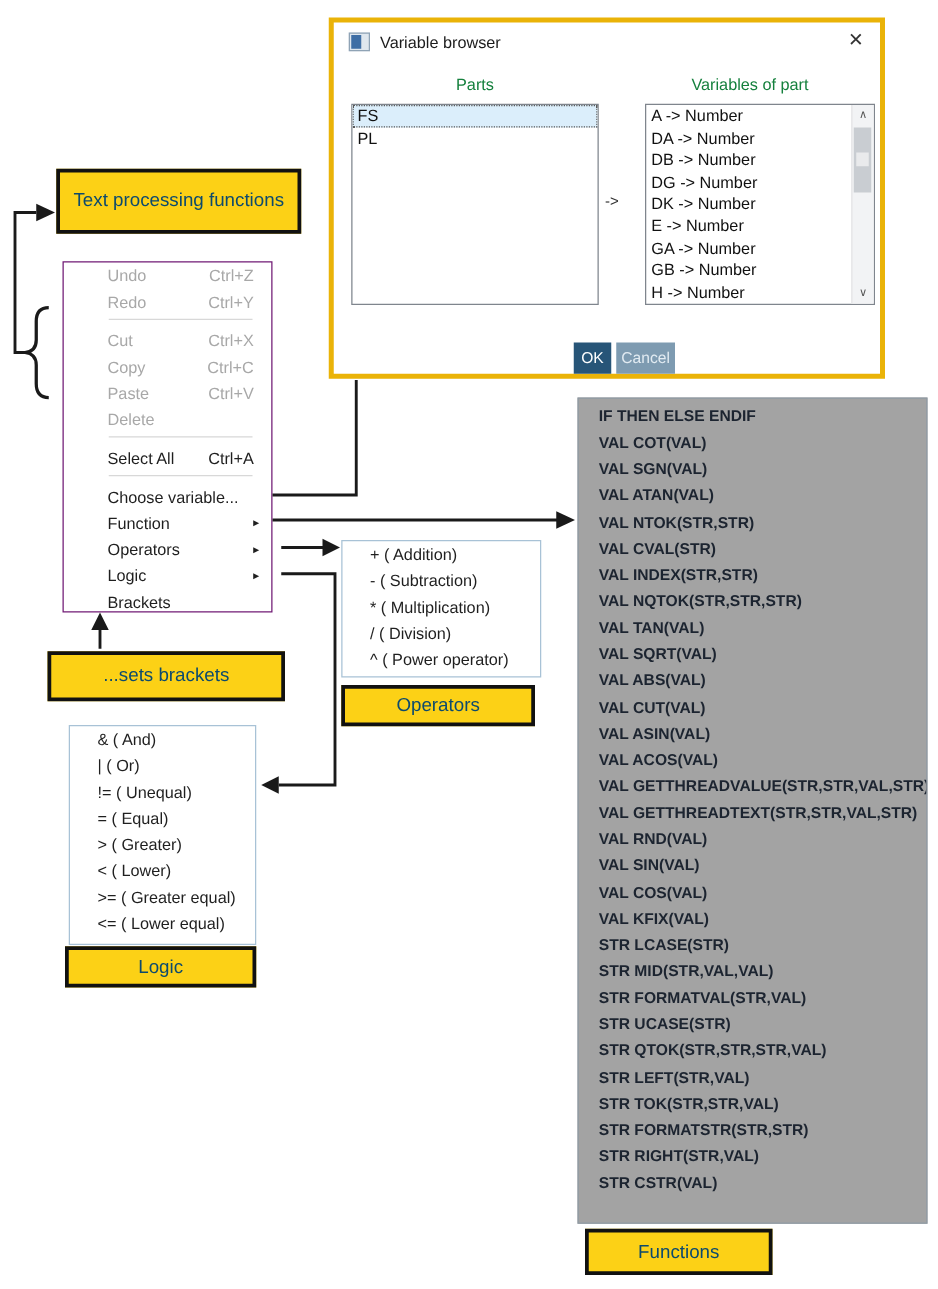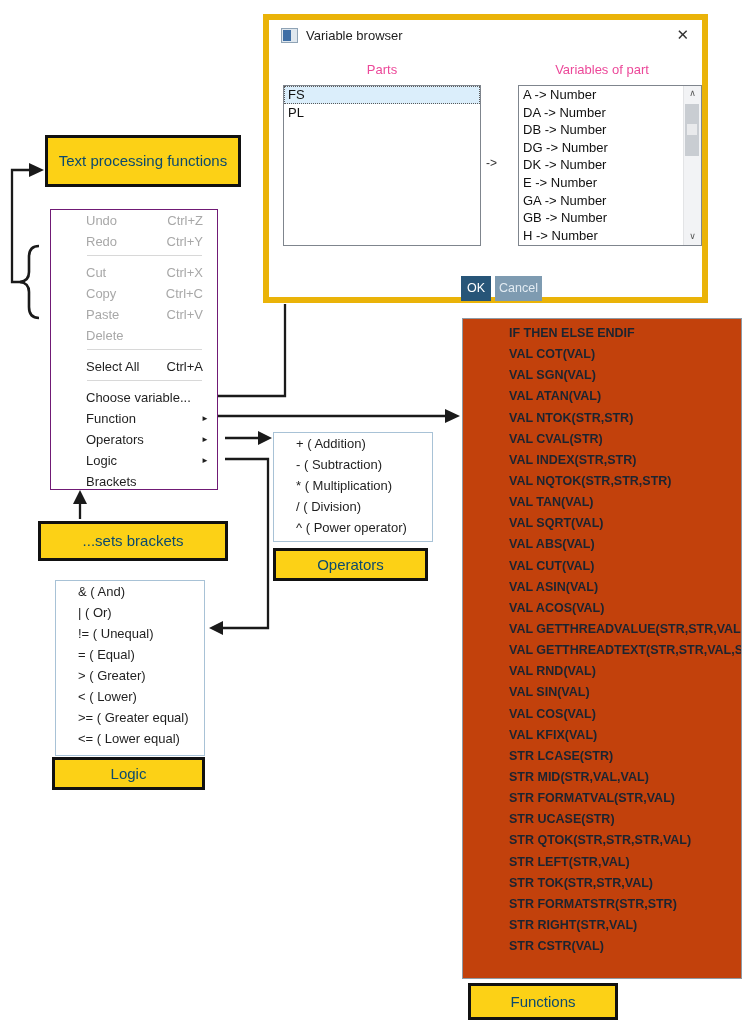--- a/index.html
+++ b/index.html
@@ -7,27 +7,27 @@
     position:relative; width:750px; height:1031px; overflow:hidden;
     font-family:"Liberation Sans","DejaVu Sans",sans-serif; background:#fff;
   }
   .abs { position:absolute; }
 
   
   #overlay { position:absolute; left:0; top:0; width:750px; height:1031px; pointer-events:none; z-index:6; }
 
   
   #dialog { left:263px; top:14px; width:445px; height:289px; background:#fff;
-            border:6px solid #eab308; box-sizing:border-box; z-index:2; }
+            border:4px solid #eab308; box-sizing:border-box; z-index:2; }
   #dlg-title { position:absolute; left:12px; top:8px; display:flex; align-items:center; gap:8px;
                font-size:13px; color:#1c1c1c; }
   .app-icon { width:15px; height:13px; border:1px solid #8fa3b5; background:#dfe7ee; position:relative; }
   .app-icon::before { content:""; position:absolute; left:1px; top:1px; bottom:1px; width:8px; background:#3e6ea5; }
   #dlg-close { position:absolute; right:13px; top:6px; font-size:15px; color:#333; line-height:18px; }
-  .list-header { position:absolute; top:42px; text-align:center; font-size:13px; color:#ec4899; }
+  .list-header { position:absolute; top:42px; text-align:center; font-size:13px; color:#15803d; }
   #parts-header { left:14px; width:198px; }
   #vars-header { left:249px; width:168px; }
   .listbox { position:absolute; top:65px; height:161px; background:#fff; border:1px solid #7f858d;
              box-sizing:border-box; font-size:13px; color:#111; overflow:hidden; }
   #parts-list { left:14px; width:198px; }
   #vars-list  { left:249px; width:184px; }
   .lb-row { height:17.6px; line-height:17.6px; padding-left:4px; white-space:nowrap; }
   .lb-row.selected { background:#dbeefb; outline:1px dotted #5a5a5a; outline-offset:-1px; }
   #vars-inner { margin-right:21px; overflow:hidden; height:159px; }
   #vars-scrollbar { position:absolute; right:0; top:0; bottom:0; width:17px; background:#f2f3f5;
@@ -54,22 +54,22 @@
   .menu-row.has-submenu .sub-arrow { visibility:visible; }
   .menu-row.separator { height:7px; }
   .menu-row.separator::after { content:""; display:block; border-top:1px solid #d8d8d8; margin:3px 1px; }
 
   
   #operators-menu { left:273px; top:432px; width:160px; height:110px; border-color:#a8c2d6; }
   #logic-menu     { left:55px;  top:580px; width:150px; height:176px; border-color:#a8c2d6; }
   .sub-row { height:21px; line-height:21px; padding-left:22px; color:#1f1f1f; white-space:nowrap; }
 
   
-  #functions-list { position:absolute; left:462px; top:318px; width:280px; height:661px; background:#c2410c;
-                    border:1px solid #8f9aa4; box-sizing:border-box; padding-top:4px; z-index:2; overflow:hidden;padding-left:30px; }
+  #functions-list { position:absolute; left:462px; top:318px; width:280px; height:661px; background:#a3a3a3;
+                    border:1px solid #8f9aa4; box-sizing:border-box; padding-top:4px; z-index:2; overflow:hidden; }
   .fn-row { height:21.15px; line-height:21.15px; padding-left:16px; font-size:12.5px; font-weight:600;
             color:#1c2430; white-space:nowrap; }
 
   
   .ylabel { position:absolute; background:#FCD116; border:3px solid #111; box-sizing:border-box;
             display:flex; align-items:center; justify-content:center; text-align:center;
             font-weight:normal; font-size:15px; color:#0c4a6e; line-height:1.2; z-index:3; }
   #lbl-textproc  { left:45px;  top:135px; width:196px; height:52px; }
   #lbl-brackets  { left:38px;  top:521px; width:190px; height:40px; }
   #lbl-operators { left:273px; top:548px; width:155px; height:33px; }

